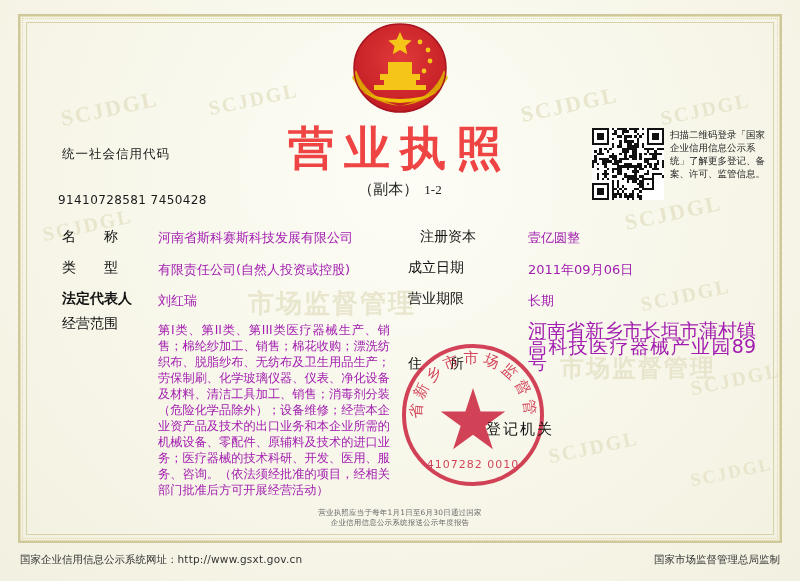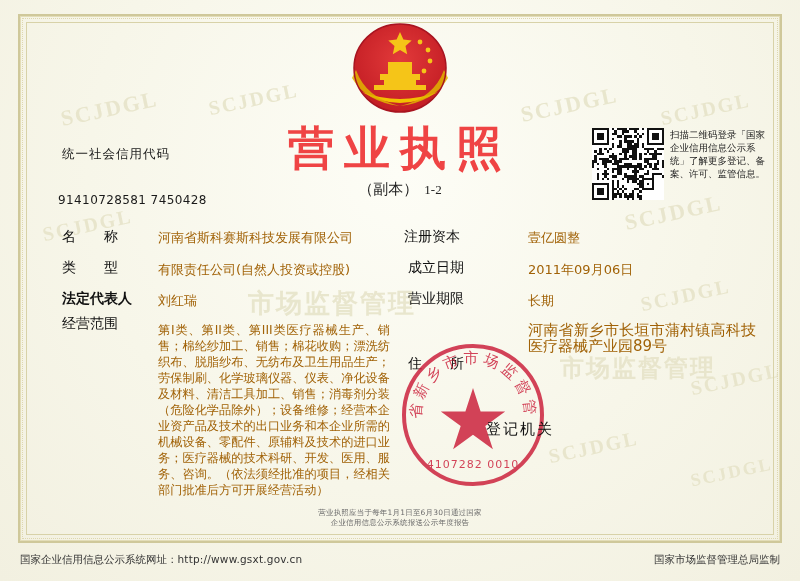--- a/index.html
+++ b/index.html
@@ -156,21 +156,21 @@
   .field-label {
     position: absolute;
     font-size: 14px;
     color: #111;
     white-space: nowrap;
     letter-spacing: 0px;
   }
   .field-value {
     position: absolute;
     font-size: 13px;
-    color: #a16207;
+    color: #a21caf;
     white-space: nowrap;
   }
   .field-value.multiline {
     white-space: normal;
     line-height: 16px;
     font-size: 12.2px;
     text-align: justify;
   }
 
   
@@ -605,31 +605,31 @@
 
   <div class="field-label" style="left:62px; top:259px;">类　　型</div>
   <div class="field-value" style="left:158px; top:261px;">有限责任公司(自然人投资或控股)</div>
 
   <div class="field-label" style="left:62px; top:290px;font-weight:bold;">法定代表人</div>
   <div class="field-value" style="left:158px; top:292px;">刘红瑞</div>
 
   <div class="field-label" style="left:62px; top:315px;">经营范围</div>
   <div class="field-value multiline" style="left:158px; top:322px; width:232px;">第I类、第II类、第III类医疗器械生产、销售；棉纶纱加工、销售；棉花收购；漂洗纺织布、脱脂纱布、无纺布及卫生用品生产；劳保制刷、化学玻璃仪器、仪表、净化设备及材料、清洁工具加工、销售；消毒剂分装（危险化学品除外）；设备维修；经营本企业资产品及技术的出口业务和本企业所需的机械设备、零配件、原辅料及技术的进口业务；医疗器械的技术科研、开发、医用、服务、咨询。（依法须经批准的项目，经相关部门批准后方可开展经营活动）</div>
 
-  <div class="field-label" style="left:404px; top:228px;">注册资本</div>
+  <div class="field-label" style="left:420px; top:228px;">注册资本</div>
   <div class="field-value" style="left:528px; top:229px;">壹亿圆整</div>
 
   <div class="field-label" style="left:408px; top:259px;">成立日期</div>
   <div class="field-value" style="left:528px; top:261px;">2011年09月06日</div>
 
   <div class="field-label" style="left:408px; top:290px;">营业期限</div>
   <div class="field-value" style="left:528px; top:292px;">长期</div>
 
   <div class="field-label" style="left:408px; top:322px;margin-top:33px;">住　　所</div>
-  <div class="field-value multiline" style="left:528px; top:322px; width:228px; font-size:15px;">河南省新乡市长垣市蒲村镇高科技医疗器械产业园89号</div>
+  <div class="field-value multiline" style="left:528px; top:322px; width:228px; font-size:19px;">河南省新乡市长垣市蒲村镇高科技医疗器械产业园89号</div>
 
   <div class="seal">
     <svg viewBox="0 0 150 150" width="150" height="150">
       <circle cx="75" cy="75" r="69" fill="none" stroke="#c8102e" stroke-width="4"></circle>
       <path id="sealArc" d="M 75 75 m -52 0 a 52 52 0 1 1 104 0" fill="none"></path>
       <text font-size="15" fill="#c8102e" font-family="'Liberation Serif', serif" letter-spacing="4">
         <textPath href="#sealArc" startOffset="50%" text-anchor="middle" id="seal-arc-label">河南省新乡市市场监督管理局</textPath>
       </text>
       <path d="M75 48 l7.6 23.4 24.6 0 -19.9 14.5 7.6 23.4 -19.9-14.5 -19.9 14.5 7.6-23.4 -19.9-14.5 24.6 0z" fill="#c8102e"></path>
       <text x="75" y="128" font-size="11" fill="#c8102e" text-anchor="middle" font-family="'DejaVu Sans', sans-serif" letter-spacing="1" id="seal-code-label">4107282 0010</text>

